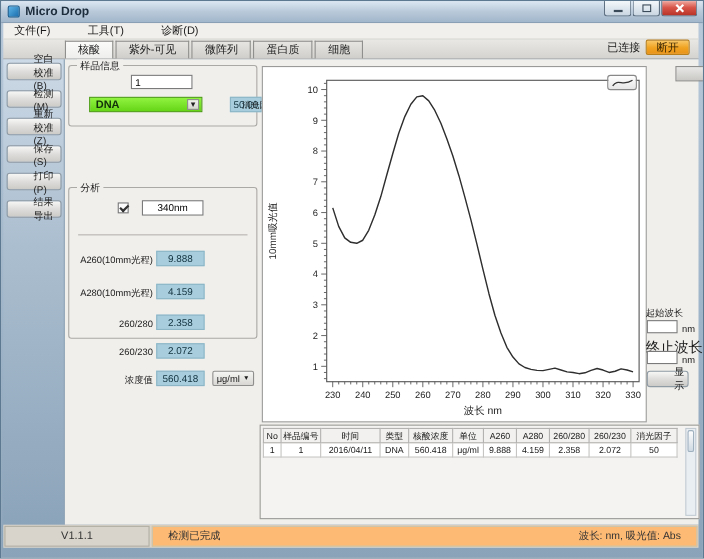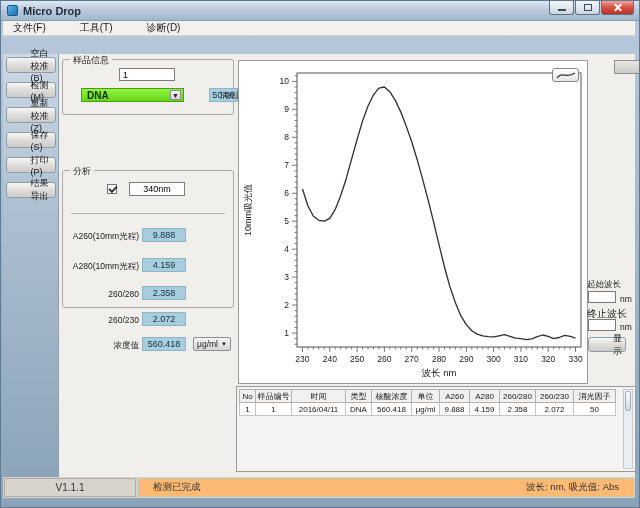--- a/index.html
+++ b/index.html
@@ -106,20 +106,31 @@
         </span>
     </div>
   </div>
 
   <div class="menubar">
     <span class="menu-item">文件(F)</span>
     <span class="menu-item">工具(T)</span>
     <span class="menu-item">诊断(D)</span>
   </div>
 
+  <div class="tabstrip">
+    <div class="tab active">核酸</div>
+    <div class="tab">紫外-可见</div>
+    <div class="tab">微阵列</div>
+    <div class="tab">蛋白质</div>
+    <div class="tab">细胞</div>
+    <div class="conn">
+      <span>已连接</span>
+      <span class="disconnect-btn">断开</span>
+    </div>
+  </div>
 
   <div class="sidebar">
     <div class="btn side-btn">空白校准(B)</div>
     <div class="btn side-btn">检测(M)</div>
     <div class="btn side-btn">重新校准(Z)</div>
     <div class="btn side-btn">保存(S)</div>
     <div class="btn side-btn">打印(P)</div>
     <div class="btn side-btn">结果导出</div>
   </div>
 
@@ -296,21 +307,21 @@
           <path d="M1,7 C6,0 10,8 19,2" fill="none" stroke="#333" stroke-width="1.2"></path>
         </svg>
       </div>
     </div>
 
     <div class="btn hide-btn">隐藏标签</div>
 
     <span class="small-label" style="left:528px;top:225px;font-size:8.5px;">起始波长</span>
     <input class="wl-input" style="left: 529px; top: 237px;">
     <span class="small-label" style="left:561px;top:240px;font-size:8.5px;">nm</span>
-    <span class="small-label" style="left:528px;top:253px;font-size:10px;">终止波长</span>
+    <span class="small-label" style="left:528px;top:253px;font-size:13px;">终止波长</span>
     <input class="wl-input" style="left: 529px; top: 265px;">
     <span class="small-label" style="left:561px;top:268px;font-size:8.5px;">nm</span>
     <div class="btn show-btn">显示</div>
 
     <div class="table-box">
       <table class="results">
         <colgroup>
           <col style="width:16px">
             <col style="width:36px">
             <col style="width:54px">

